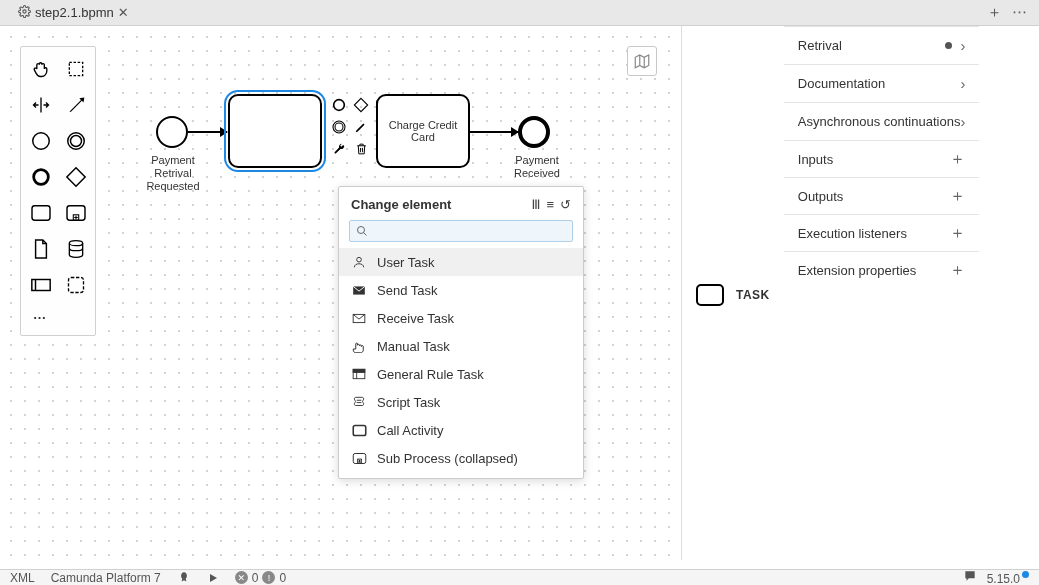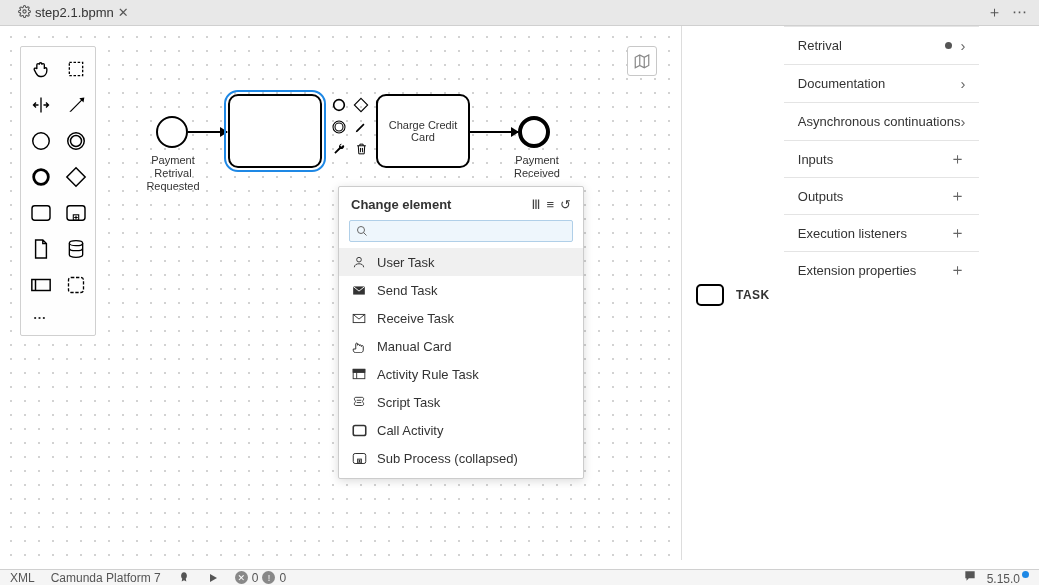--- a/index.html
+++ b/index.html
@@ -448,31 +448,31 @@
               </svg>
             </span>
             <span>Receive Task</span>
           </div>
           <div class="popup-item">
             <span class="pi-icon">
               <svg width="15" height="13" viewBox="0 0 24 20" fill="none" stroke="#333" stroke-width="1.6">
                 <path d="M2 14h4V6c0-2 3-2 3 0v2c0-2 3-2 3 0v1c0-2 3-2 3 0v1c0-2 3-2 3 0v6c0 2-2 4-4 4H6c-2 0-4-2-4-4z"></path>
               </svg>
             </span>
-            <span>Manual Card</span>
+            <span>Manual Task</span>
           </div>
           <div class="popup-item">
             <span class="pi-icon">
               <svg width="14" height="12" viewBox="0 0 24 20" fill="none" stroke="#333" stroke-width="1.6">
                 <rect x="2" y="2" width="20" height="16"></rect>
                 <path d="M2 7h20M8 7v11"></path>
                 <rect x="2" y="2" width="20" height="5" fill="#333"></rect>
               </svg>
             </span>
-            <span>Activity Rule Task</span>
+            <span>General Rule Task</span>
           </div>
           <div class="popup-item">
             <span class="pi-icon">
               <svg width="14" height="14" viewBox="0 0 24 24" fill="none" stroke="#333" stroke-width="1.6">
                 <path d="M7 4c-2 0-3 1-3 3s2 2 2 4-2 2-2 4 1 3 3 3h10c2 0 3-1 3-3s-2-2-2-4 2-2 2-4-1-3-3-3zM8 9h8M8 13h8"></path>
               </svg>
             </span>
             <span>Script Task</span>
           </div>
           <div class="popup-item">

